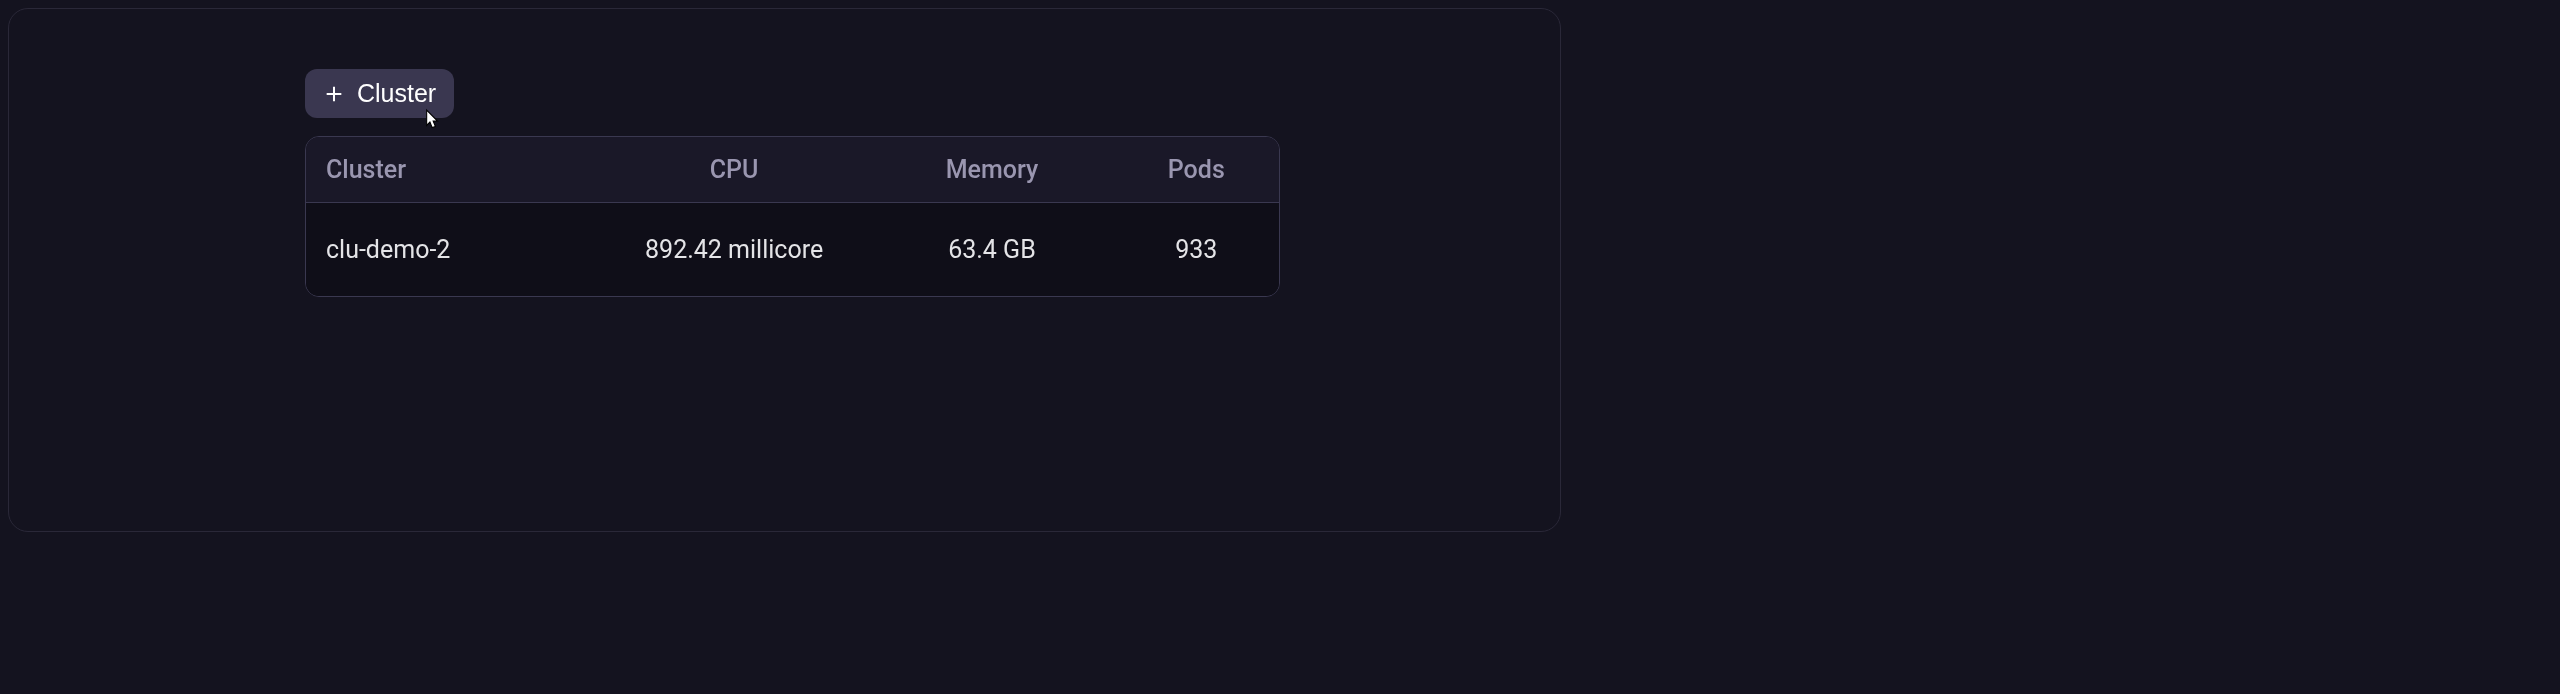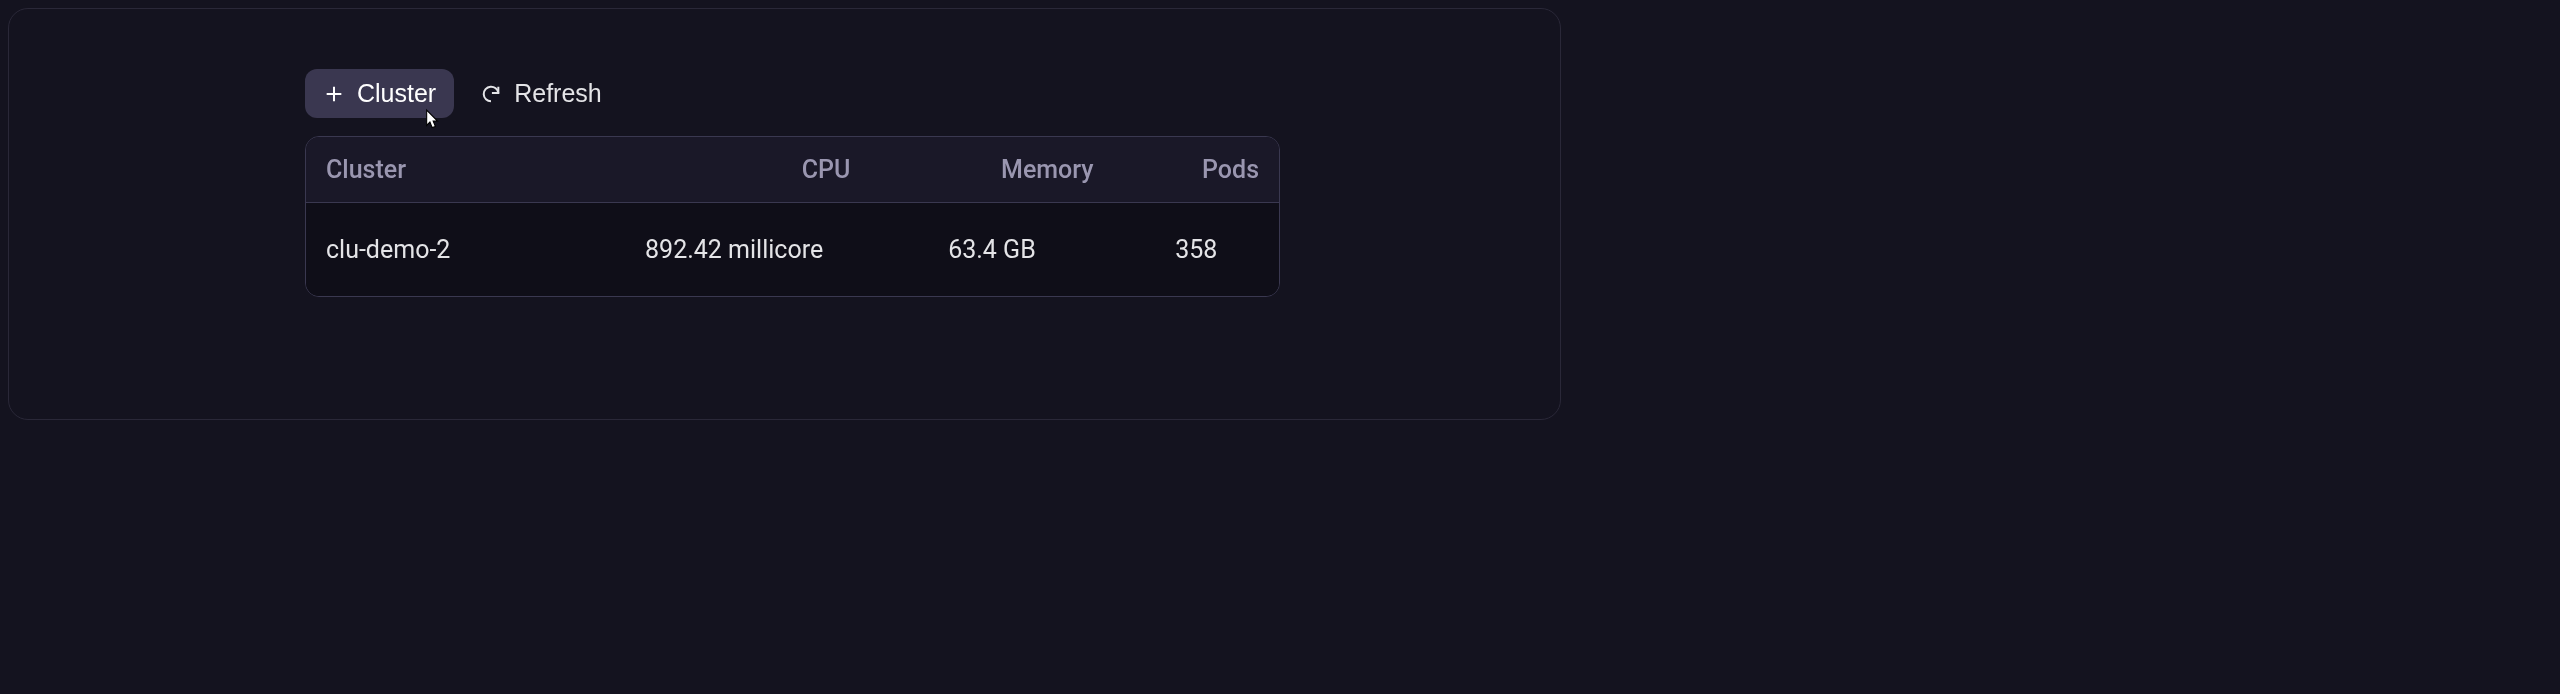--- a/index.html
+++ b/index.html
@@ -13,21 +13,21 @@
     background: #14131f;
     font-family: -apple-system, BlinkMacSystemFont, "Segoe UI", Roboto, sans-serif;
     color: #e4e4e7;
     display: flex;
     align-items: flex-start;
     justify-content: flex-start;
   }
   .panel {
     margin: 8px;
     width: 1553px;
-    height: 412px;
+    height: 524px;
     border: 1px solid #2a2838;
     border-radius: 20px;
     background: #14131f;
     padding-top: 60px;
     padding-left: 296px;
     padding-right: 280px;
   }
   .toolbar {
     display: flex;
     align-items: center;
@@ -74,21 +74,21 @@
   }
   thead th {
     font-weight: 500;
     font-size: 25px;
     color: #9a96b0;
     padding: 18px 20px;
     text-align: left;
     border-bottom: 1px solid #3a3850;
     background: #1a1828;
   }
-  thead th.right { text-align: right; }
+  thead th.right { text-align: center; }
   tbody td {
     font-size: 25px;
     color: #e4e4e7;
     padding: 32px 20px;
     border-top: 1px solid #2a2838;
     background: #0f0e18;
   }
   tbody tr:first-child td { border-top: none; }
   tbody td.right { text-align: center; }
 
@@ -117,48 +117,39 @@
   <div class="toolbar">
     <button class="btn primary">
       <span class="icon">
         <svg width="22" height="22" viewBox="0 0 24 24">
             <path d="M12 4v16M4 12h16"></path>
           </svg>
       </span>
       <span>Cluster</span>
     </button>
 
-    <button class="btn">
-      <span class="icon">
-        <svg width="22" height="22" viewBox="0 0 24 24">
-            <path d="M20 11A8 8 0 1 0 12 20"></path>
-            <path d="M20 4v7h-7"></path>
-          </svg>
-      </span>
-      <span>Refresh</span>
-    </button>
 
   </div>
 
   <div class="table-wrap">
     <table>
       <thead>
         <tr>
           <th class="col-cluster">Cluster</th>
           <th class="col-cpu right">CPU</th>
           <th class="col-mem right">Memory</th>
           <th class="col-pods right">Pods</th>
         </tr>
       </thead>
       <tbody>
         <tr>
           <td>clu-demo-2</td>
           <td class="right">892.42 millicore</td>
           <td class="right">63.4 GB</td>
-          <td class="right">358</td>
+          <td class="right">933</td>
         </tr>
       </tbody>
     </table>
   </div>
 
   <div class="cursor">
     <svg width="22" height="26" viewBox="0 0 20 24">
       <path d="M6 2v14l3-3 2 5 3-1-2-5h4z" fill="#fff" stroke="#000" stroke-width="1"></path>
     </svg>
   </div>

